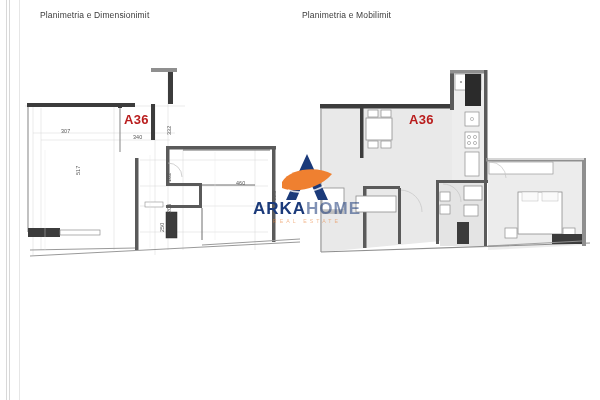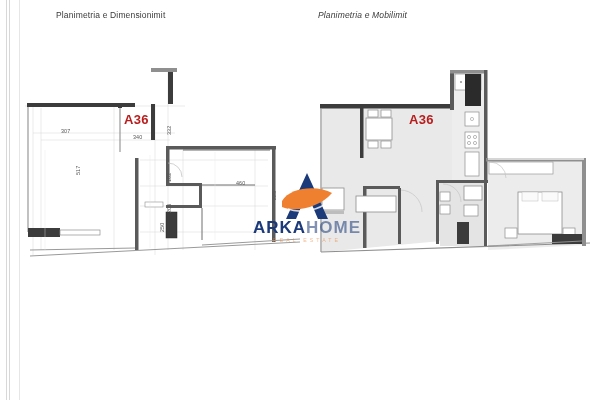--- a/index.html
+++ b/index.html
@@ -18,31 +18,31 @@
   }
   
   .edge-rule{
     position:absolute;top:0;bottom:0;width:1px;background:#d8d8d8;
   }
   .edge-rule.r1{left:6px;}
   .edge-rule.r2{left:9px;}
   .edge-rule.r3{left:19px;background:#e6e6e6;}
 
   .titles{
-    position:absolute;top:0;left:0;width:500px;height:30px;margin-left:16px;
+    position:absolute;top:0;left:0;width:500px;height:30px;
   }
   .plan-title{
     position:absolute;
     font-size:8.5px;
     color:#3a3a3a;
     letter-spacing:.15px;
     white-space:nowrap;
   }
   .plan-title.left{left:40px;top:10px;}
-  .plan-title.right{left:302px;top:10px;font-style:italic;}
+  .plan-title.right{left:302px;top:10px;}
 
   
   .svgwrap{position:absolute;left:0;top:0;width:600px;height:400px;}
 
   .a36{
     position:absolute;
     font-size:13px;
     font-weight:bold;
     color:#b91c1c;
     letter-spacing:.3px;
@@ -57,21 +57,21 @@
     color:#555;
     font-family:"Liberation Sans", sans-serif;
     white-space:nowrap;
     letter-spacing:.1px;
   }
   .dim.vert{transform:rotate(-90deg);transform-origin:left top;}
 
   
   .watermark{
     position:absolute;
-    left:232px;top:171px;
+    left:232px;top:152px;
     width:150px;height:80px;
     pointer-events:none;
   }
   .wm-text{
     position:absolute;
     left:0;top:48px;
     width:150px;
     text-align:center;
     font-size:17px;
     font-weight:bold;

